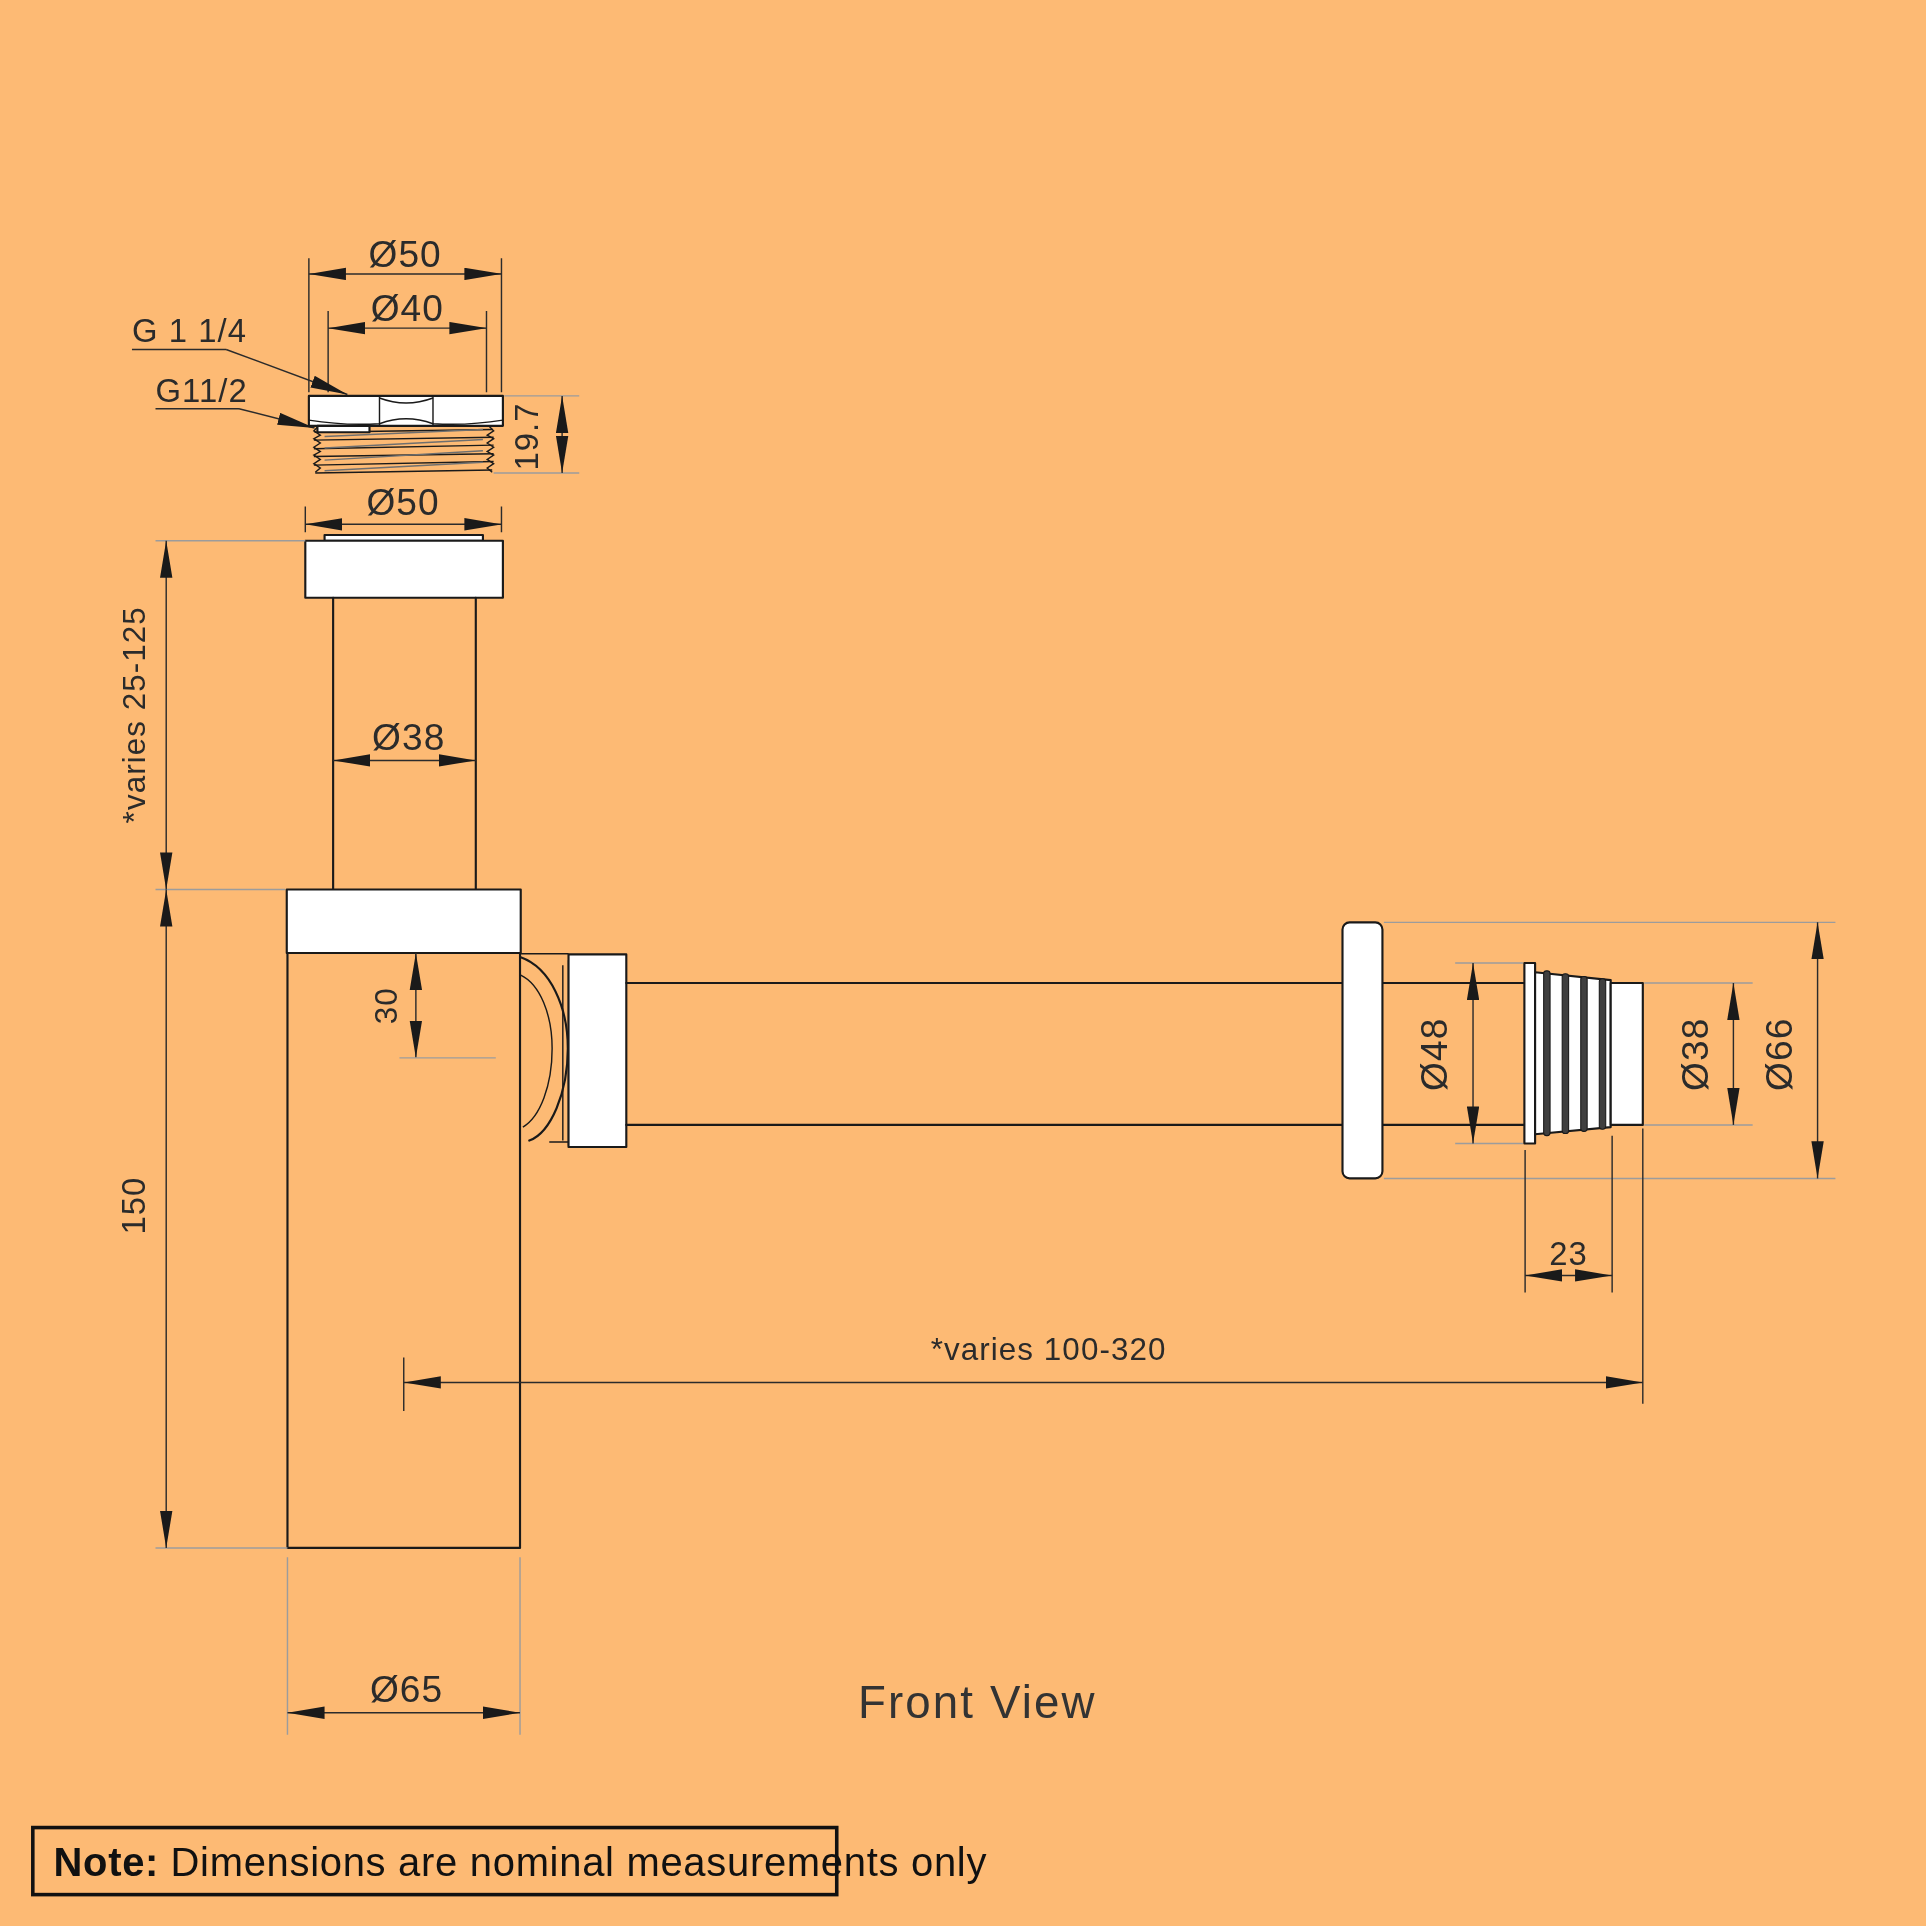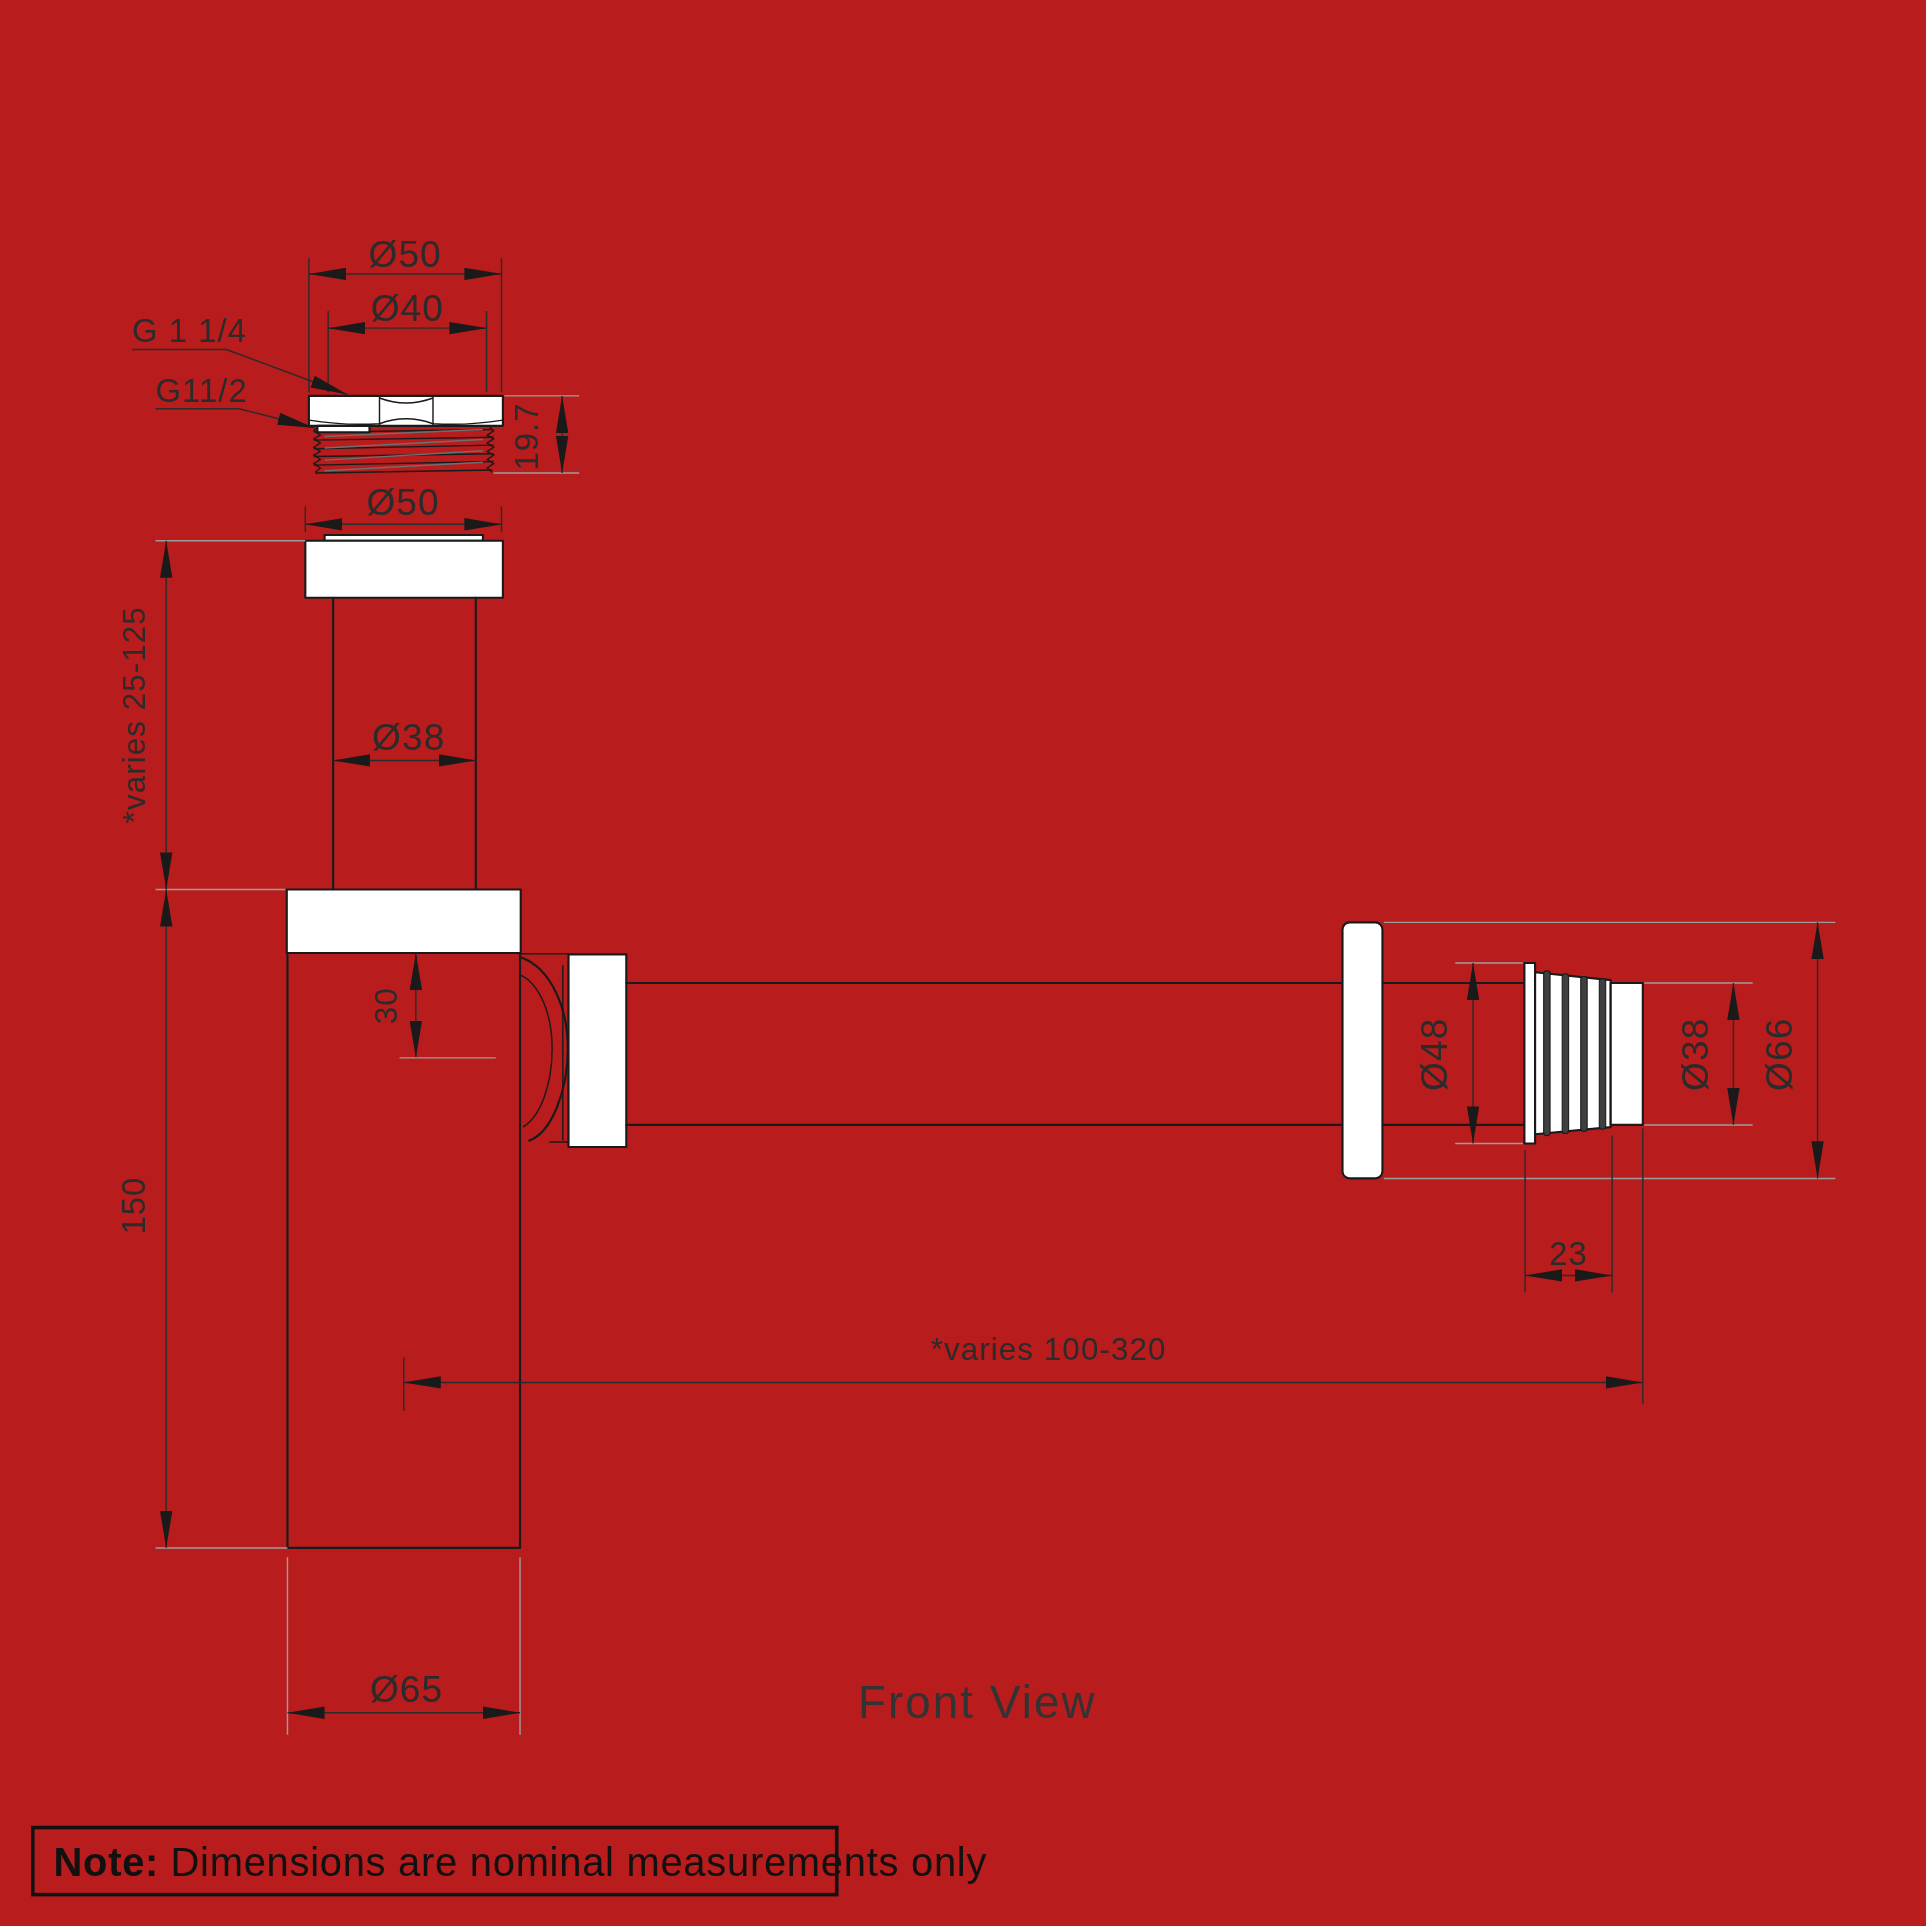--- a/index.html
+++ b/index.html
@@ -1,16 +1,16 @@
 <!DOCTYPE html>
 <html style="font-size:11.4px"><head>
 <meta charset="utf-8">
 <style>
   html,body{margin:0;padding:0;background:#ffffff;}
-  .stage{position:relative;width:1926px;height:1926px;background:#b91c1c;}
+  .stage{position:relative;width:1926px;height:1926px;background:#fdba74;}
   svg{display:block;}
   .t{font-family:"Liberation Sans","DejaVu Sans",sans-serif;fill:#2b2b2b;font-weight:300;letter-spacing:1.5px;}
   .t-dim{font-size:52px;}
   .t-small{font-size:46px;}
   .t-varies{font-size:44px;}
   .t-caption{font-size:64px;letter-spacing:3px;fill:#333333;}
   .t-note{font-size:56px;fill:#111111;letter-spacing:1px;}
   .t-note-b{font-weight:bold;}
   .geo{fill:none;stroke:#1a1a1a;stroke-width:3;stroke-linecap:round;stroke-linejoin:round;}
   .geow{fill:#ffffff;stroke:#1a1a1a;stroke-width:3;stroke-linejoin:round;}

